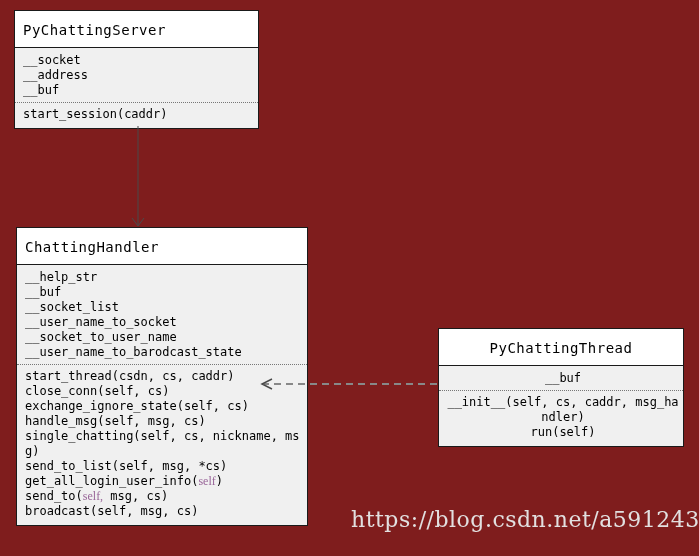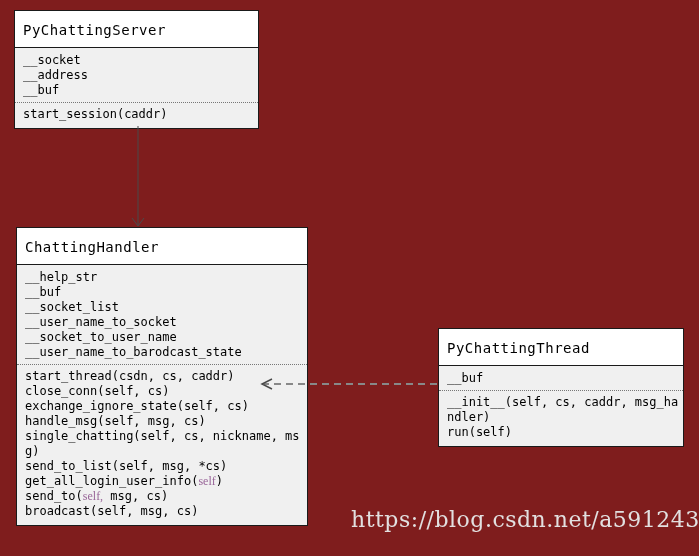--- a/index.html
+++ b/index.html
@@ -89,21 +89,21 @@
         <div class="line"><span>exchange_ignore_state(self, cs)</span></div>
         <div class="line"><span>handle_msg(self, msg, cs)</span></div>
         <div class="line"><span>single_chatting(self, cs, nickname, msg)</span></div>
         <div class="line"><span>send_to_list(self, msg, *cs)</span></div>
         <div class="line"><span>get_all_login_user_info(</span><span class="hl">self</span><span>)</span></div>
         <div class="line"><span>send_to(</span><span class="hl">self,</span><span> msg, cs)</span></div>
         <div class="line"><span>broadcast(self, msg, cs)</span></div>
       </div>
   </div>
 
-  <div class="class-box" style="left:438px; top:328px; width:246px;">
+  <div class="class-box" style="left:438px; top:328px; width:246px;text-align:center;">
     <div class="class-title">PyChattingThread</div>
     <div class="class-attrs">
         <div class="line">__buf</div>
       </div>
     <div class="class-methods">
         <div class="line"><span>__init__(self, cs, caddr, msg_handler)</span></div>
         <div class="line"><span>run(self)</span></div>
       </div>
   </div>
 

